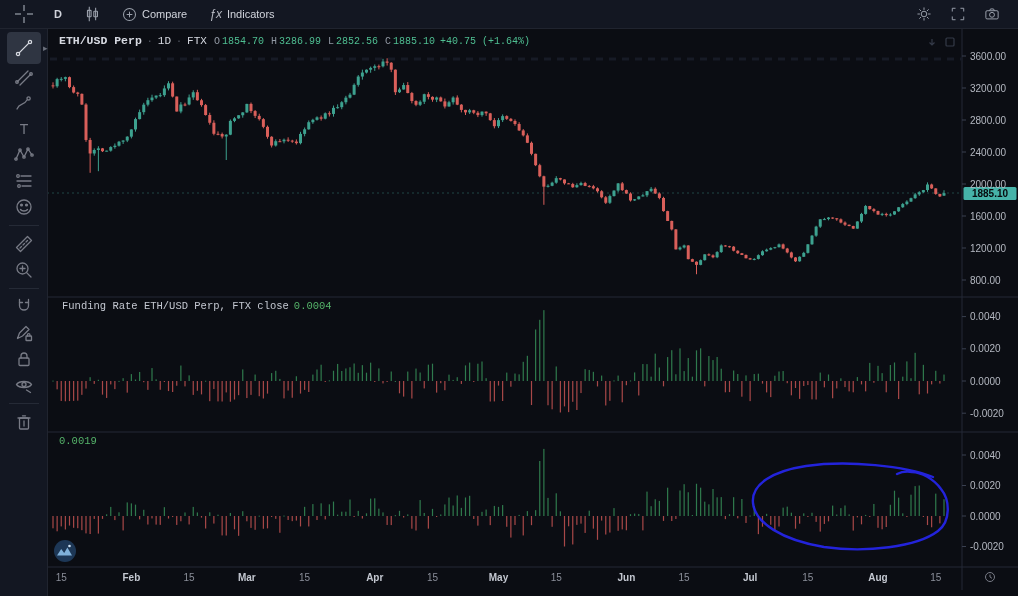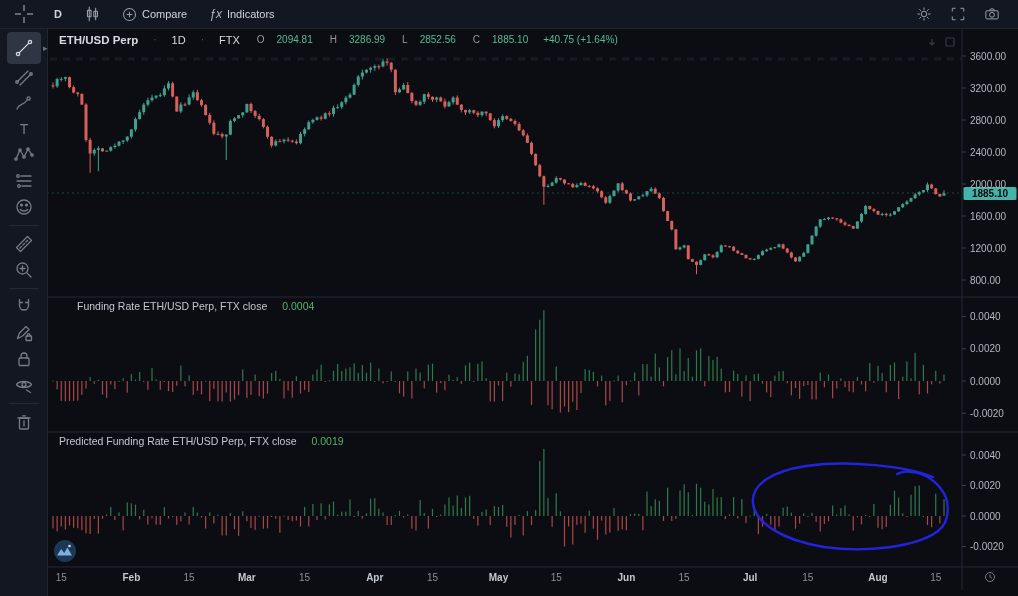--- a/index.html
+++ b/index.html
@@ -19,30 +19,30 @@
   #sidebar{position:absolute;left:0;top:28px;width:47px;height:568px;background:#131722;
            border-right:1px solid #20242f;display:flex;flex-direction:column;align-items:center;z-index:25;}
   .sb-item{position:relative;width:34px;height:26px;display:flex;align-items:center;justify-content:center;
            cursor:pointer;border-radius:4px;margin-top:0px;}
   .sb-item.first{margin-top:4px;height:32px;}
   .sb-item.selected{background:#2f3542;}
   .sb-item.selected svg *{stroke:#d8dbe2;}
   .sb-item .chev{position:absolute;right:-7px;top:11px;color:#6b707c;font-size:9px;}
   .sb-div{width:30px;height:1px;background:#252a36;margin:5px 0;}
   
-  .legend{position:absolute;z-index:20;display:flex;align-items:flex-start;gap:15px;white-space:nowrap;}
+  .legend{position:absolute;z-index:20;display:flex;align-items:flex-end;gap:5px;white-space:nowrap;font-family:Liberation Mono, monospace;}
   #symbol-legend{left:59px;top:34px;font-size:11px;color:#d7dae2;}
   #symbol-legend .ttl{font-weight:700;font-size:11.5px;}
   #symbol-legend .sep{color:#565b66;font-size:10px;}
   #symbol-legend .ohlc-l{color:#9198a3;font-size:10px;margin-left:2px;}
   #symbol-legend .ohlc-v{color:#4fbf92;font-size:10px;margin-left:-3px;}
   #symbol-legend .chg{color:#4fbf92;font-size:10px;}
   .pane-legend{font-size:10.5px;color:#c3c7d0;}
   .pane-legend .val{color:#55b46a;}
-  #fund-legend{left:77px;top:300px;}
+  #fund-legend{left:62px;top:300px;}
   #pred-legend{left:59px;top:435px;}
   svg text{font-family:"Liberation Sans",sans-serif;}
   #chart-svg{position:absolute;left:0;top:0;z-index:10;}
 </style>
 </head>
 <body>
 
 <div id="app">
 
   <div id="topbar">
@@ -1179,32 +1179,31 @@
       <path d="M933 477 C906 466 848 460 806 466 C773 471 751 484 753 503 C755 523 782 540 824 547 C866 553 917 547 938 531 C951 521 950 500 941 489 C934 479 921 472 912 472 C905 471 899 473 897 474" stroke="#2525e6" stroke-width="2.4" fill="none" stroke-linecap="round" opacity="0.95"></path>
     </svg>
 
   <div id="symbol-legend" class="legend">
     <span class="ttl">ETH/USD Perp</span>
     <span class="sep">·</span>
     <span>1D</span>
     <span class="sep">·</span>
     <span>FTX</span>
     <span class="ohlc-l">O</span>
-    <span class="ohlc-v">2094.81</span>
+    <span class="ohlc-v">1854.70</span>
     <span class="ohlc-l">H</span>
     <span class="ohlc-v">3286.99</span>
     <span class="ohlc-l">L</span>
     <span class="ohlc-v">2852.56</span>
     <span class="ohlc-l">C</span>
     <span class="ohlc-v">1885.10</span>
     <span class="chg">+40.75 (+1.64%)</span>
   </div>
 
   <div id="fund-legend" class="legend pane-legend">
     <span>Funding Rate ETH/USD Perp, FTX close</span>
     <span class="val">0.0004</span>
   </div>
   <div id="pred-legend" class="legend pane-legend">
-    <span>Predicted Funding Rate ETH/USD Perp, FTX close</span>
     <span class="val">0.0019</span>
   </div>
 
 </div>
 
 </body></html>

